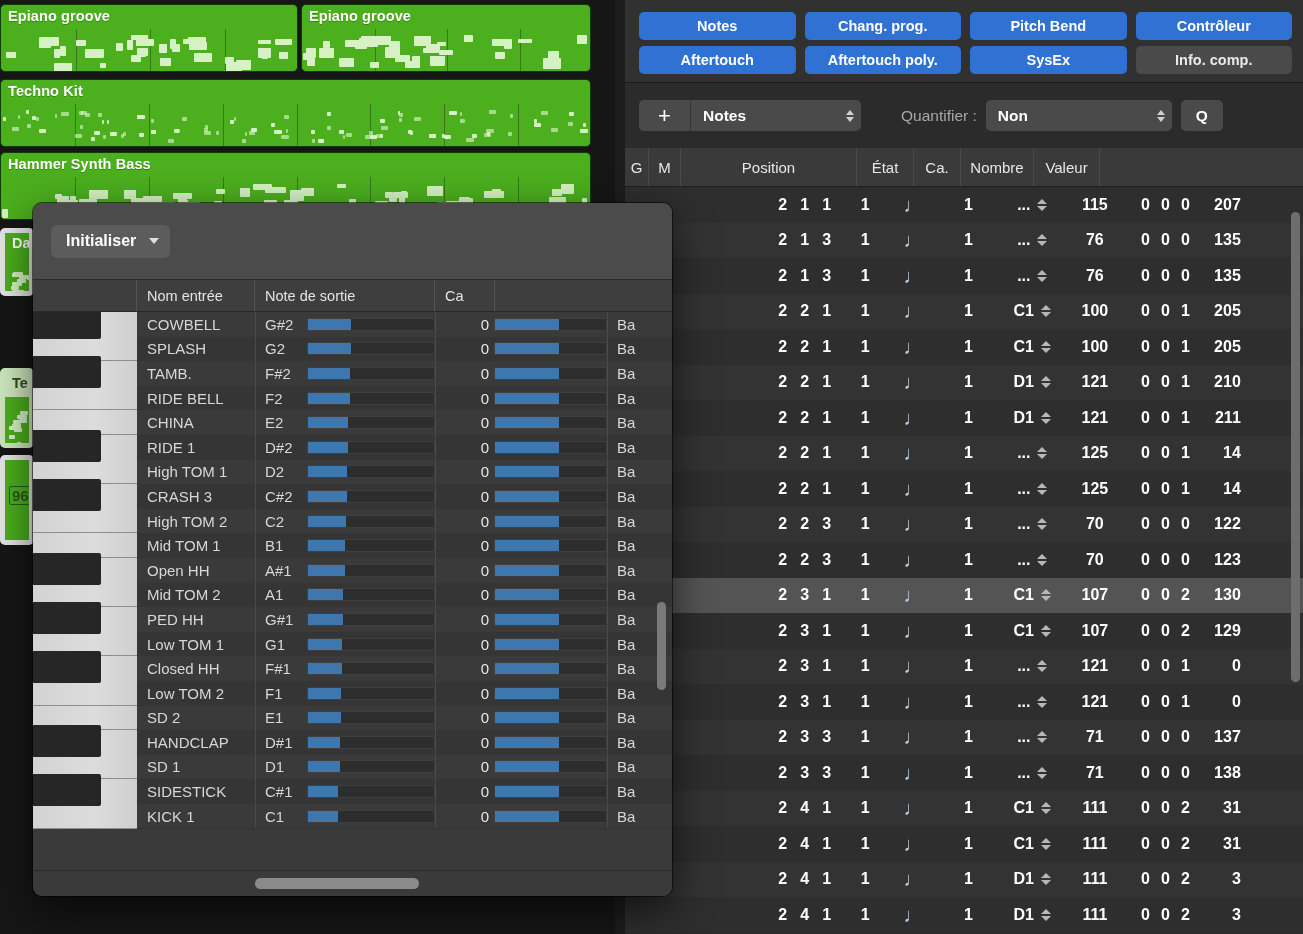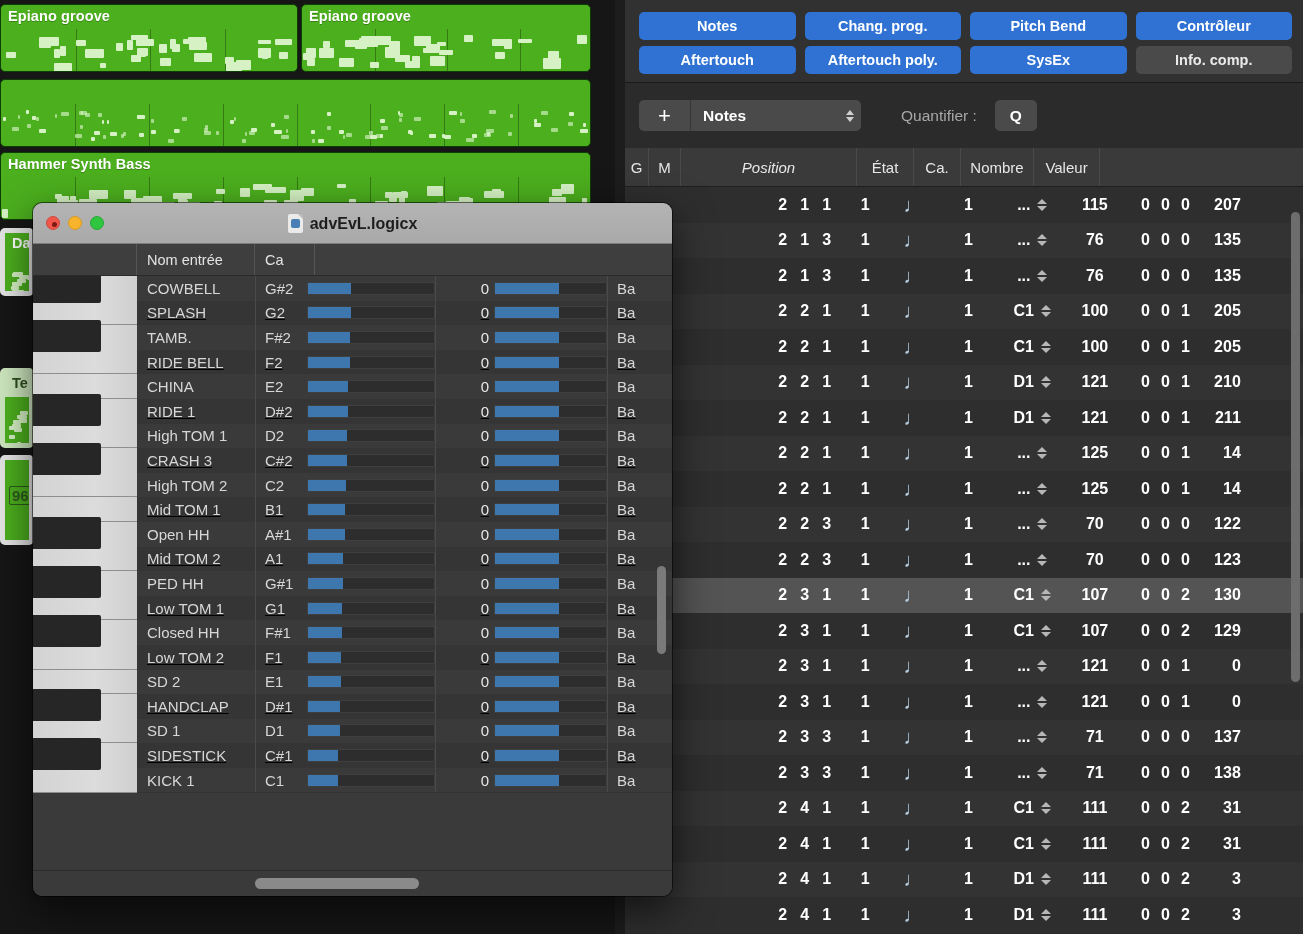--- a/index.html
+++ b/index.html
@@ -214,21 +214,21 @@
     background: linear-gradient(90deg,#d3d3d3,#dcdcdc 60%,#cfcfcf);
     border-bottom: 1px solid #8e8e8e;
   }
   .bkey {
     position: absolute; left: 0; width: 68px; background: #262626;
     border-radius: 0 2px 2px 0; z-index: 2;
   }
   #fw-rows { position: absolute; left: 104px; right: 0; top: 0; bottom: 0; }
   .dr-row { display: flex; height: 24.6px; align-items: center; position: relative; }
   .dr-row.even { background: #3a3a3a; }
-  .dr-row.odd  { background: #353535; text-decoration: underline; }
+  .dr-row.odd  { background: #353535; }
   .dr-name { color: #d7d7d7; font-size: 15px; padding-left: 10px; width: 118px; white-space: nowrap; }
   .dr-note {
     width: 180px; height: 100%; display: flex; align-items: center; gap: 8px;
     padding-left: 9px; border-left: 1px solid #4a4a4a;
   }
   .dr-note .nm { color: #d7d7d7; font-size: 15px; width: 34px; }
   .bar-track { flex: 1; height: 13px; background: #2d2d2d; border: 1px solid #3f3f3f; border-radius: 1px; position: relative; }
   .bar-fill { position: absolute; left: 0; top: 0; bottom: 0; background: #3d77ae; }
   .dr-vel {
     width: 172px; height: 100%; display: flex; align-items: center; gap: 5px;
@@ -335,20 +335,21 @@
             <div class="nt" style="left: 192.836px; width: 10.5px; height: 6.7px; top: 22.8827px;"></div>
             <div class="nt" style="left: 240.888px; width: 18.3px; height: 10.5px; top: 29.474px;"></div>
             <div class="nt" style="left: 58.9299px; width: 11.4px; height: 7.7px; top: 7.04077px;"></div>
             <div class="nt" style="left: 16.7166px; width: 15.1px; height: 10.5px; top: 18.7945px;"></div>
             <div class="nt" style="left: 216.229px; width: 13.7px; height: 4.8px; top: 9.6392px;"></div>
             <div class="nt" style="left: 102.588px; width: 15.1px; height: 7.2px; top: 32.0812px;"></div>
             <div class="nt" style="left: 134.594px; width: 9.8px; height: 4px; top: 13.299px;"></div>
           </div>
         </div>
         <div class="region" style="left: 0px; top: 79px; width: 591px; height: 68px;">
+          <div class="region-name">Techno Kit</div>
           <div class="region-notes">
             <div class="barline" style="left: 73.875px;"></div>
             <div class="barline" style="left: 147.75px;"></div>
             <div class="barline" style="left: 221.625px;"></div>
             <div class="barline" style="left: 295.5px;"></div>
             <div class="barline" style="left: 369.375px;"></div>
             <div class="barline" style="left: 443.25px;"></div>
             <div class="barline" style="left: 517.125px;"></div>
             <div class="nt" style="left: 26.2517px; width: 4.1px; height: 4px; top: 19.5198px; opacity: 0.65;"></div>
             <div class="nt" style="left: 427.682px; width: 7.8px; height: 4px; top: 30.051px;"></div>
@@ -590,29 +591,36 @@
         <span>+</span>
       </div>
       <div class="tb-popup">
         <span class="pl">Notes</span>
         <span class="chev">
             <i class="u"></i>
             <i class="d"></i>
           </span>
       </div>
       <span class="q-label">Quantifier :</span>
+      <div class="tb-popup rounded" style="min-width:186px">
+        <span class="pl">Non</span>
+        <span class="chev">
+            <i class="u"></i>
+            <i class="d"></i>
+          </span>
+      </div>
       <div class="q-btn">
         <span>Q</span>
       </div>
     </div>
 
     <div id="ev-head">
         <div class="h" style="width: 24px;">G</div>
         <div class="h" style="width: 32px;">M</div>
-        <div class="h" style="width: 176px; font-style: italic;">Position</div>
+        <div class="h" style="width: 176px;">Position</div>
         <div class="h" style="width: 57px;">État</div>
         <div class="h" style="width: 47px;">Ca.</div>
         <div class="h" style="width: 73px;">Nombre</div>
         <div class="h" style="width: 66px;">Valeur</div>
       </div>
     <div id="ev-rows">
         <div class="ev-row even">
           <div class="c" style="width: 24px;"></div>
           <div class="c" style="width: 32px;"></div>
           <div class="pos-cell" style="width: 176px;">
@@ -1201,38 +1209,32 @@
           </div>
         </div>
       </div>
     <div id="ev-scroll">
       <div class="thumb"></div>
     </div>
   </div>
 
   <div id="float">
 
-    <div id="titlebar">
-      <div class="traffic">
-        <span class="tl r"></span>
-        <span class="tl y"></span>
-        <span class="tl g"></span>
-      </div>
-      <div class="title-wrap">
-        <span class="doc-icon">
-            <i></i>
-          </span>
-        <span class="title-txt">advEvL.logicx</span>
+
+    <div id="fw-toolbar">
+      <div class="init-btn">
+        <span>Initialiser</span>
+        <span class="dn"></span>
       </div>
     </div>
-
 
     <div id="fw-head">
         <div class="fh" style="width: 104px;"></div>
         <div class="fh" style="width: 118px;">Nom entrée</div>
+        <div class="fh" style="width: 180px;">Note de sortie</div>
         <div class="fh" style="width: 60px;">Ca</div>
       </div>
 
     <div id="fw-body">
       <div id="keyboard">
           <div class="wkey" style="top: 24.6px; height: 24.6px;"></div>
           <div class="wkey" style="top: 73.8px; height: 24.6px;"></div>
           <div class="wkey" style="top: 98.4px; height: 24.6px;"></div>
           <div class="wkey" style="top: 147.6px; height: 24.6px;"></div>
           <div class="wkey" style="top: 196.8px; height: 24.6px;"></div>

